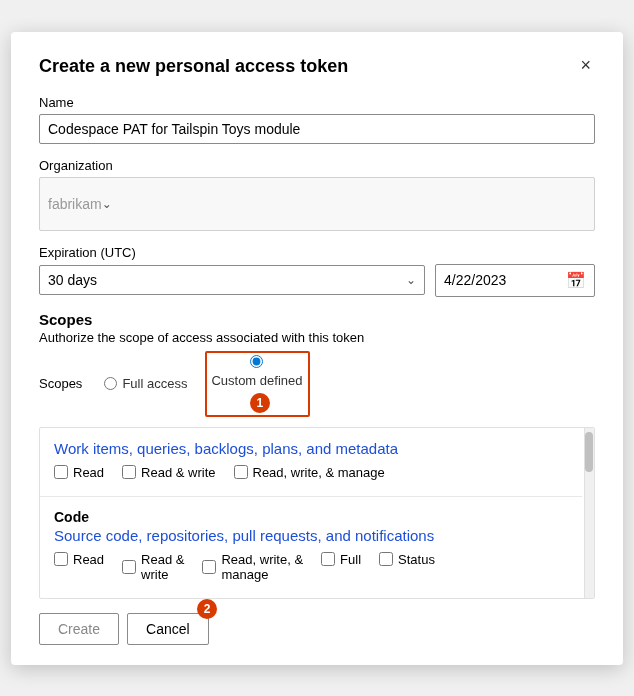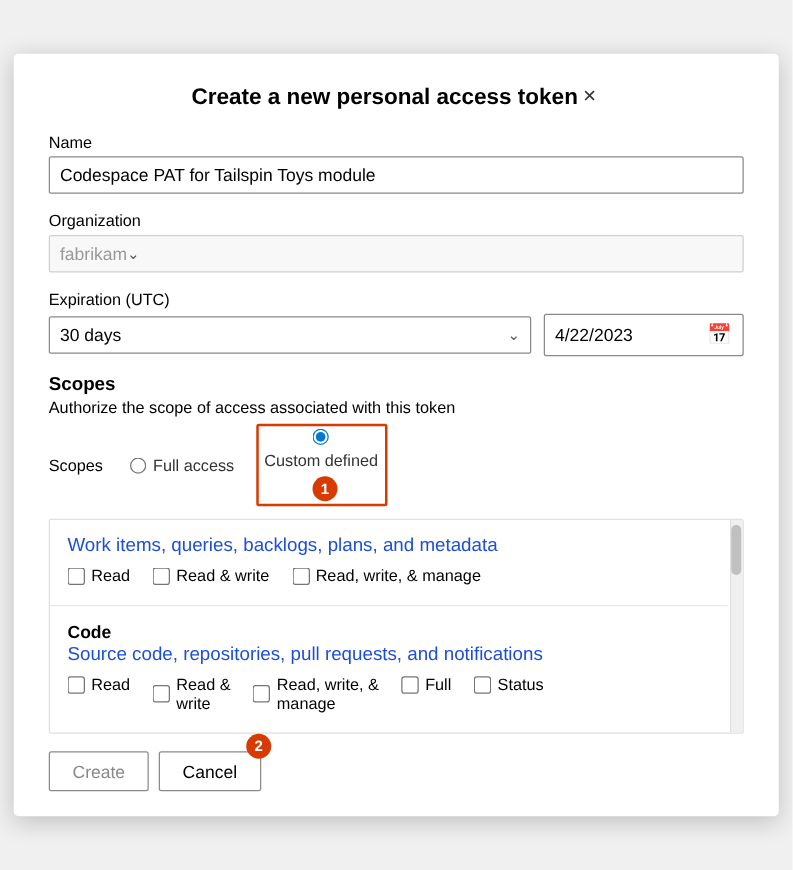--- a/index.html
+++ b/index.html
@@ -15,21 +15,21 @@
     .dialog {
       background: #fff;
       width: 612px;
       border-radius: 4px;
       box-shadow: 0 4px 20px rgba(0,0,0,0.2);
       padding: 24px 28px 20px 28px;
       position: relative;
     }
     .dialog-header {
       display: flex;
-      justify-content: center;
+      justify-content: space-between;
       align-items: flex-start;
       margin-bottom: 18px;
     }
     .dialog-title {
       font-size: 18px;
       font-weight: 600;
       color: #000;
     }
     .close-btn {
       background: none;
@@ -55,21 +55,21 @@
       border-radius: 2px;
       padding: 6px 8px;
       font-size: 14px;
       color: #000;
       outline: none;
     }
     .select-field {
       width: 100%;
       border: 1px solid #d0d0d0;
       border-radius: 2px;
-      padding: 6px 8px;
+      padding: 18px 8px;
       font-size: 14px;
       color: #999;
       background: #f8f8f8;
       display: flex;
       align-items: center;
       cursor: default;
     }
     .expiry-row {
       display: flex;
       gap: 10px;

